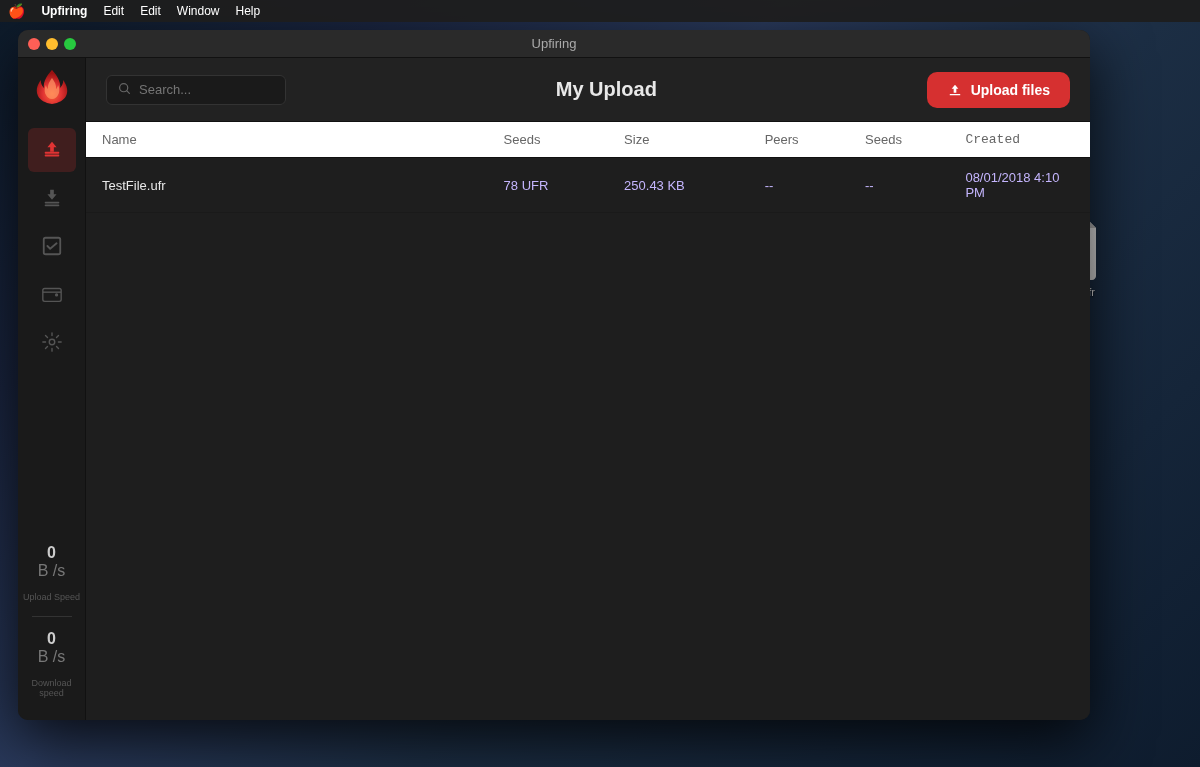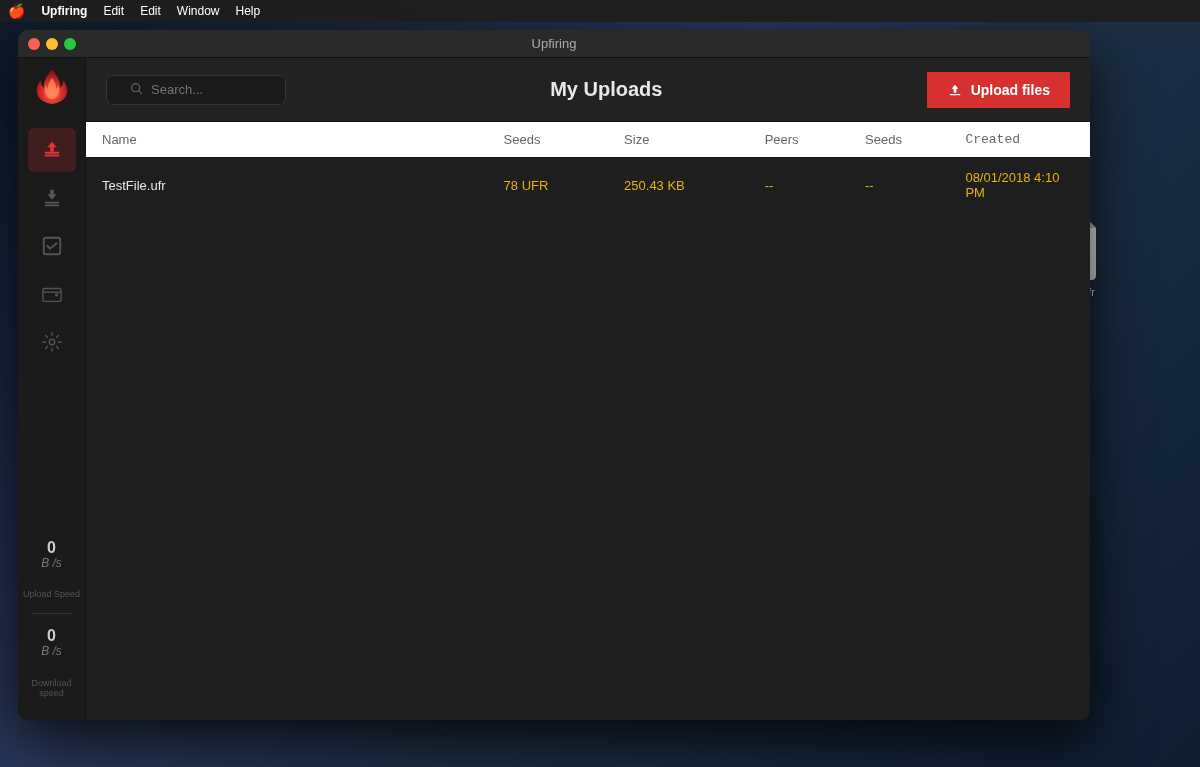--- a/index.html
+++ b/index.html
@@ -173,30 +173,29 @@
     }
 
     .speed-value {
       font-size: 16px;
       color: #ccc;
       font-weight: 600;
       line-height: 1;
     }
 
     .speed-unit {
-      font-size: 12px;
+      font-size: 16px;
       color: #777;
       line-height: 1.3;
-      font-style: italic;
     }
 
     .speed-label {
       font-size: 9px;
       color: #555;
-      margin-top: 18px;
+      margin-top: 10px;
     }
 
     .speed-divider {
       width: 40px;
       height: 1px;
       background: #333;
       margin: 4px 0;
     }
 
     
@@ -217,21 +216,21 @@
       padding: 0 20px;
       border-bottom: 1px solid #111;
       background: #222;
     }
 
     .search-box {
       display: flex;
       align-items: center;
       background: #1a1a1a;
       border-radius: 6px;
-      padding: 6px 23px;
+      padding: 6px 11px;
       gap: 8px;
       width: 180px;
       border: 1px solid #333;
     }
 
     .search-icon {
       color: #666;
       font-size: 13px;
     }
 
@@ -247,21 +246,21 @@
     .page-title {
       font-size: 20px;
       font-weight: 600;
       color: #e8e8e8;
     }
 
     .upload-btn {
       background: #d63030;
       color: #fff;
       border: none;
-      border-radius: 1px;
+      border-radius: 10px;
       padding: 10px 20px;
       font-size: 14px;
       font-weight: 600;
       cursor: pointer;
       display: flex;
       align-items: flex-start;
       gap: 8px;
     }
 
     
@@ -295,21 +294,21 @@
     th:nth-child(5) { width: 10%; }
     th:last-child { width: 14%; font-family: Liberation Mono, monospace; }
 
     tbody tr {
       border-bottom: 1px solid #1a1a1a;
     }
 
     td {
       padding: 12px 16px;
       font-size: 13px;
-      color: #eab308;
+      color: #c4b5fd;
     }
 
     td:first-child {
       color: #e8e8e8;
       font-weight: 500;
     }
 
     
     .desktop-file {
       position: absolute;
@@ -450,21 +449,21 @@
         <div class="search-box">
           <span class="search-icon">
             <svg width="13" height="13" viewBox="0 0 16 16" fill="none">
               <circle cx="7" cy="7" r="5" stroke="#666" stroke-width="1.5"></circle>
               <path d="M11 11 L14 14" stroke="#666" stroke-width="1.5" stroke-linecap="round"></path>
             </svg>
           </span>
           <input class="search-input" type="text" placeholder="Search..." style="">
         </div>
 
-        <span class="page-title">My Uploads</span>
+        <span class="page-title">My Upload</span>
 
         <button class="upload-btn">
           <svg width="16" height="16" viewBox="0 0 24 24" fill="white">
             <path d="M12 4 L7 10 L10 10 L10 16 L14 16 L14 10 L17 10 Z"></path>
             <rect x="4" y="18" width="16" height="2" rx="1" fill="white"></rect>
           </svg>
           <span>Upload files</span>
         </button>
       </div>
 

